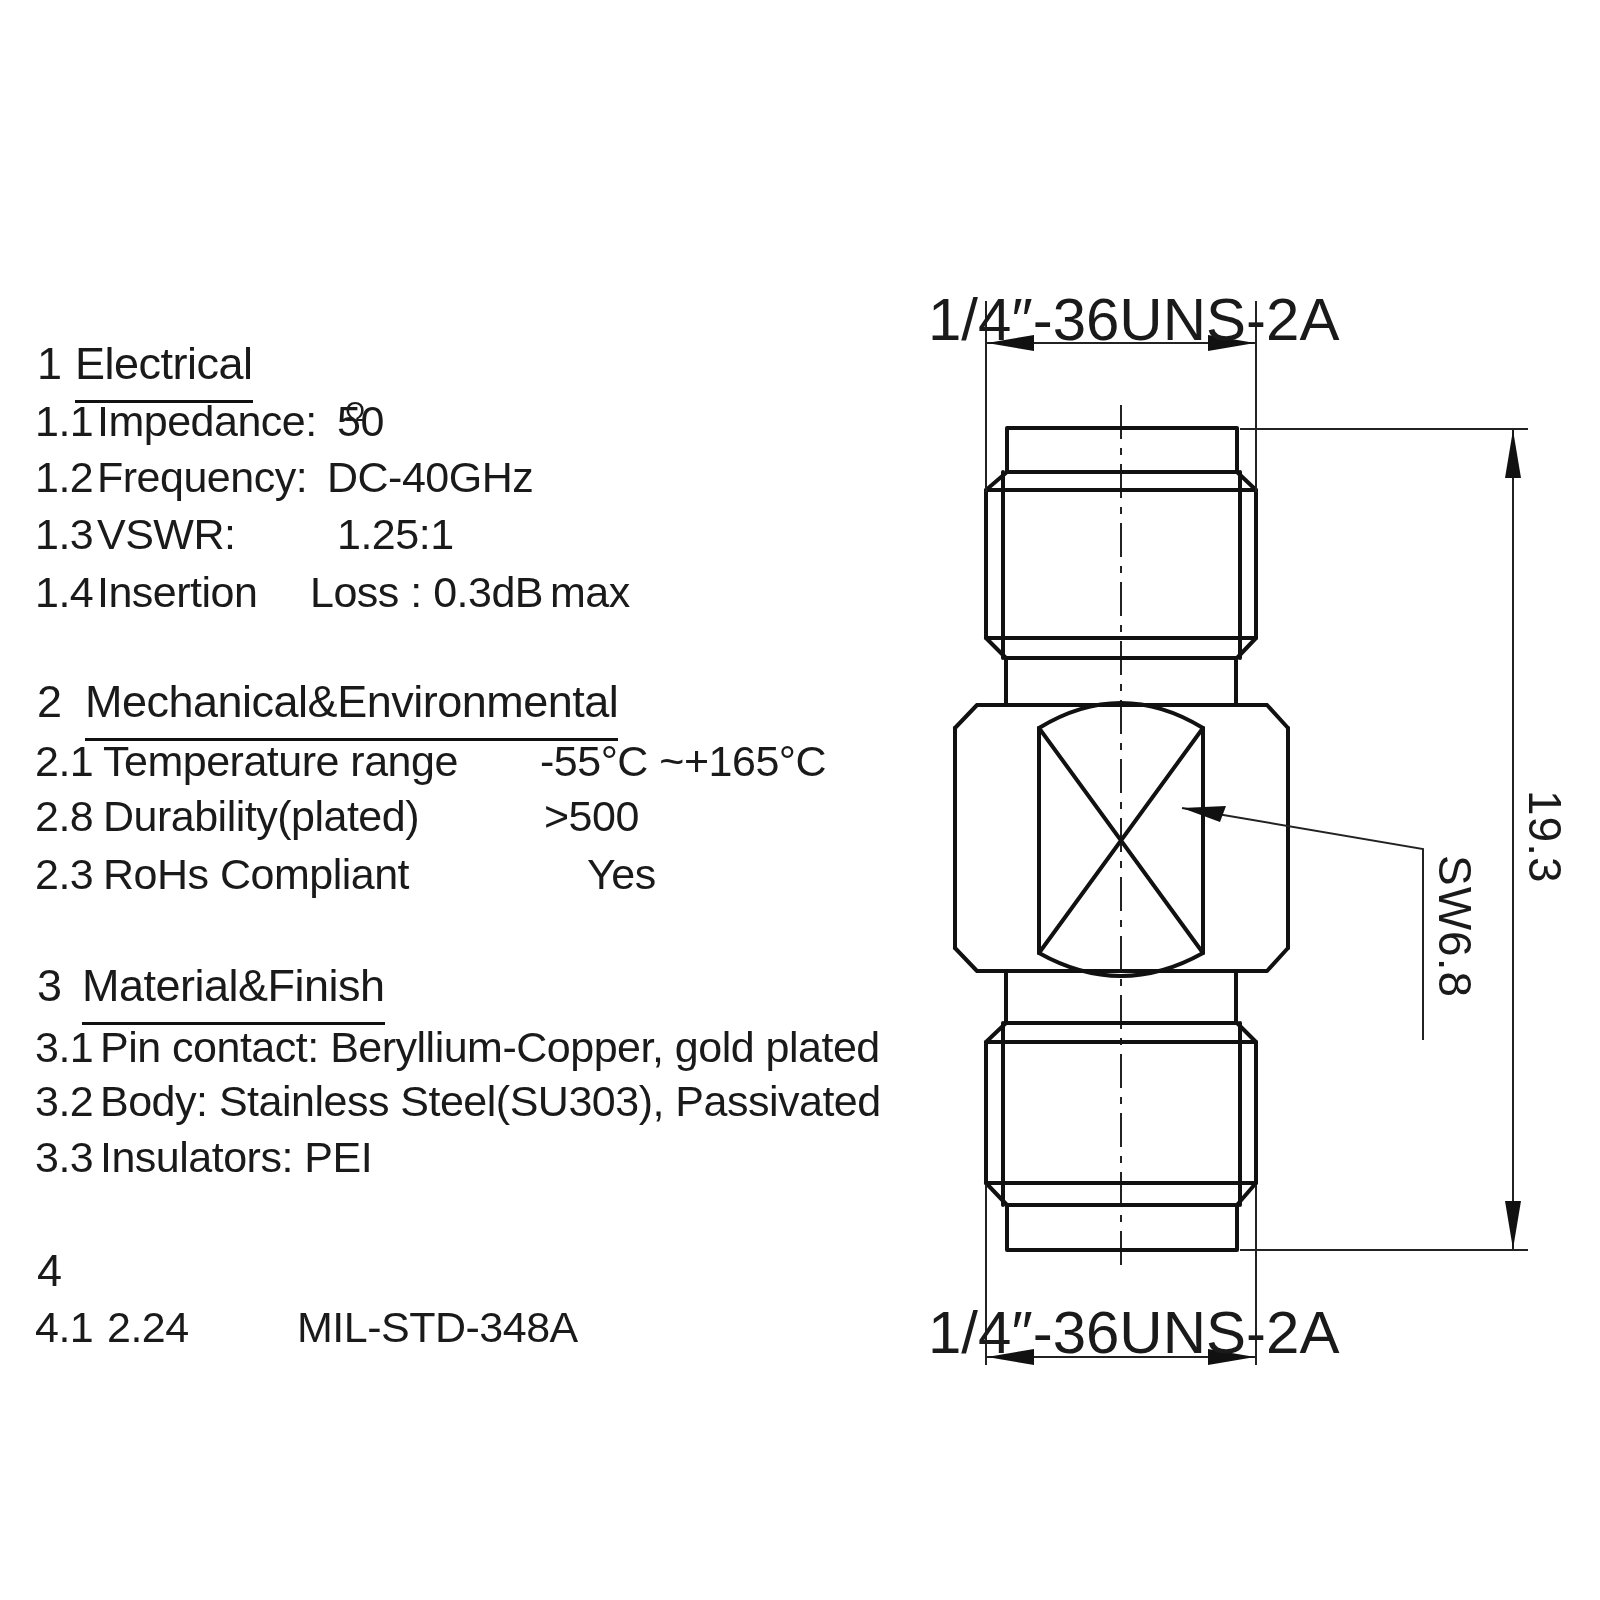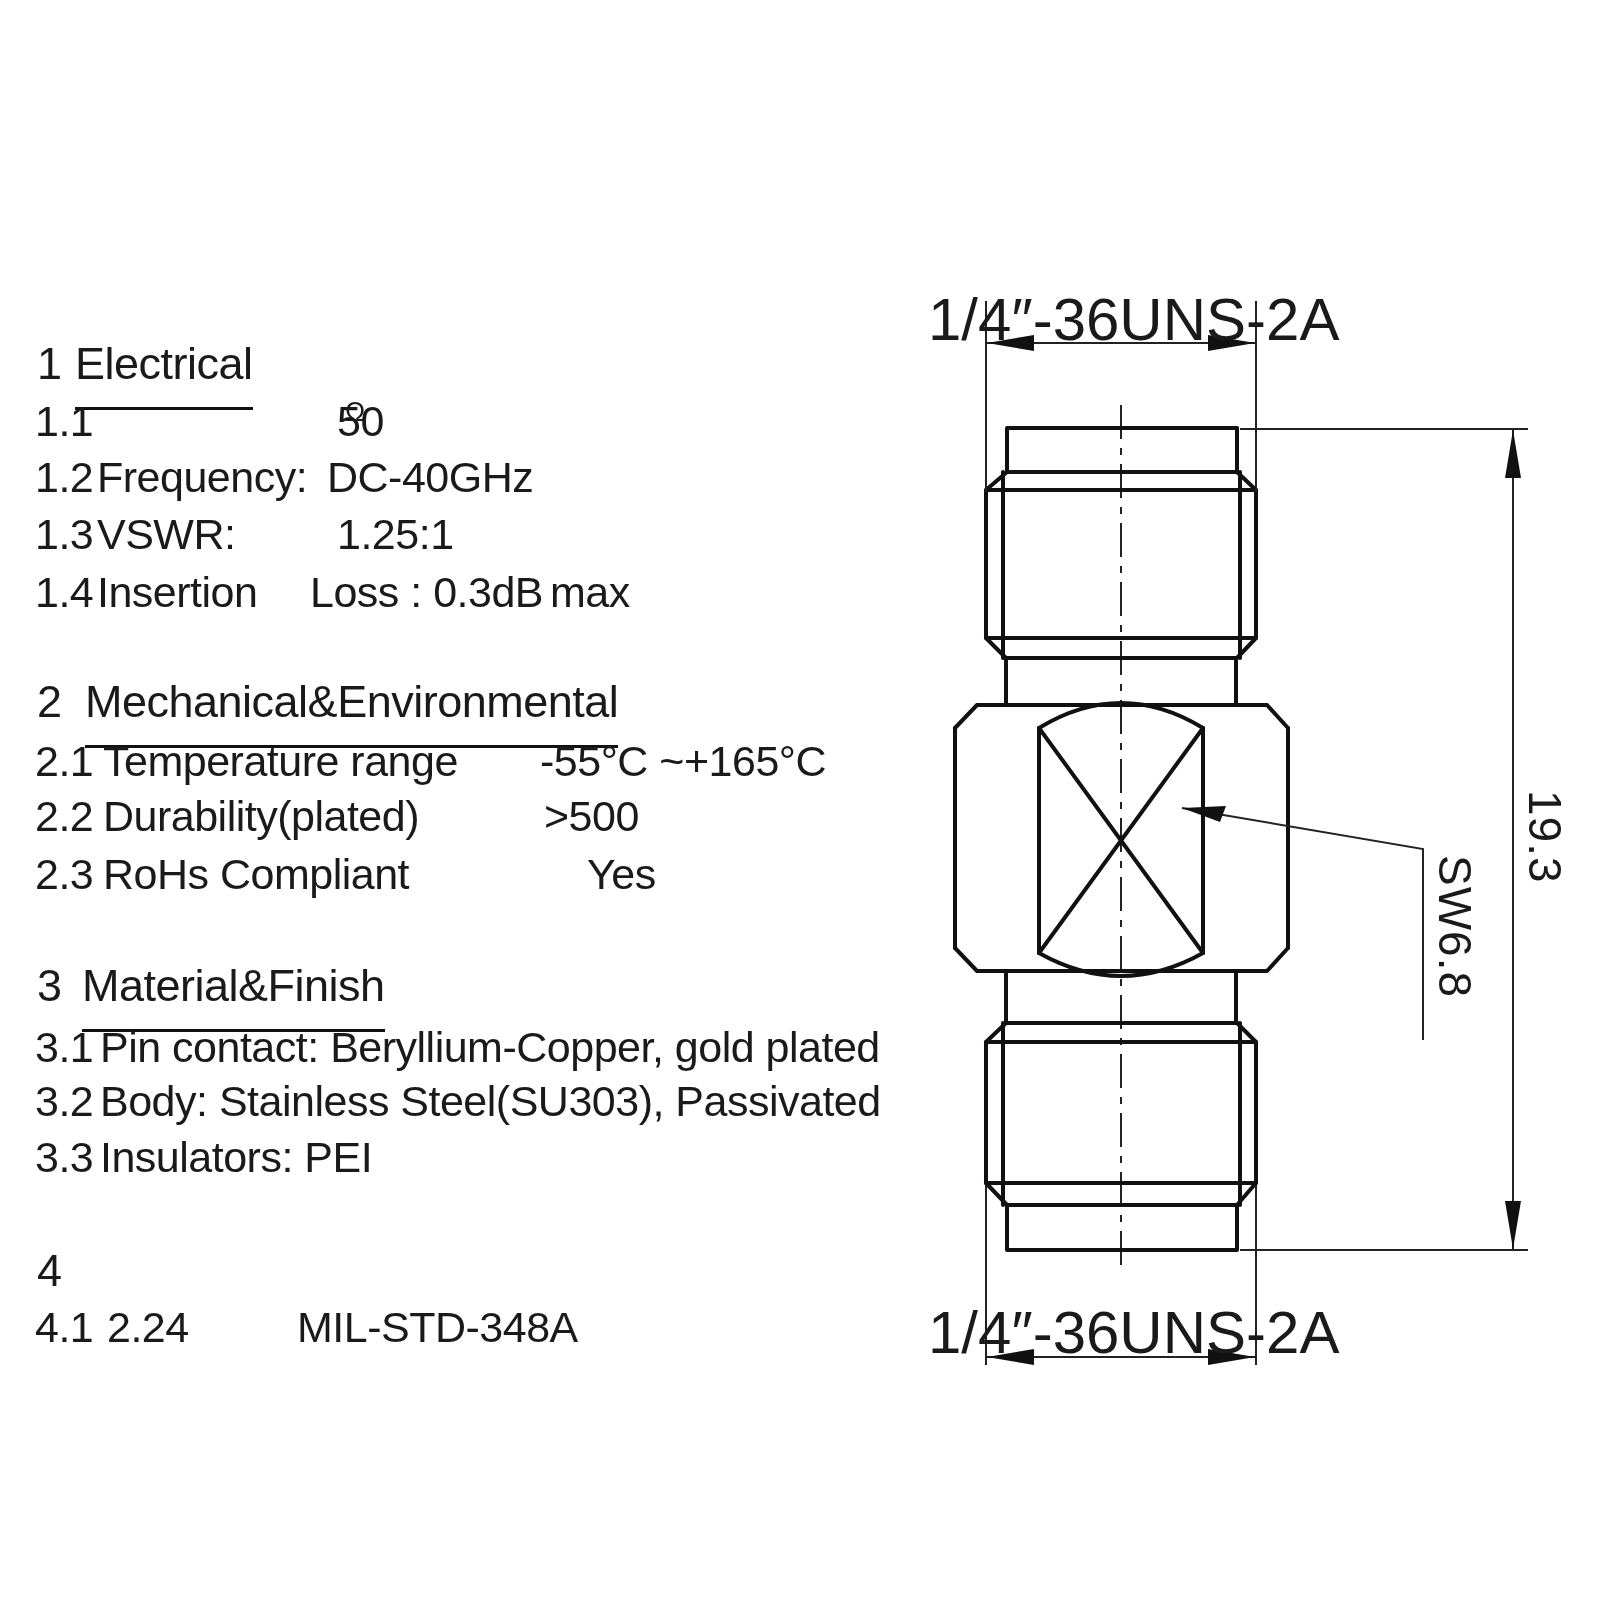--- a/index.html
+++ b/index.html
@@ -9,21 +9,21 @@
   .t{stroke:#111;stroke-width:4;fill:none;stroke-linecap:round;stroke-linejoin:round;}
   .n{stroke:#222;stroke-width:2;fill:none;}
   .cl{stroke:#222;stroke-width:2;fill:none;stroke-dasharray:34 9 7 9;}
   .ah{fill:#111;stroke:none;}
   .row{position:absolute;left:0;width:1343px;height:52px;font-size:43px;
        letter-spacing:-0.5px;white-space:nowrap;}
   .row span{position:absolute;top:0;}
   .hd{position:absolute;left:0;width:1600px;height:58px;font-size:45px;
       letter-spacing:-0.5px;white-space:nowrap;}
   .hd span{position:absolute;top:0;}
-  .hd .ttl{border-bottom:3px solid #111;padding-bottom:17px;}
+  .hd .ttl{border-bottom:3px solid #111;padding-bottom:10px;}
   .ohm{font-size:27px;position:relative;top:-13px;margin-left:8px;}
   .dimlabel{position:absolute;font-size:60px;letter-spacing:0;white-space:nowrap;}
   .vlabel{position:absolute;font-size:46px;white-space:nowrap;
           writing-mode:vertical-rl;text-orientation:mixed;letter-spacing:1px;}
 </style>
 </head>
 <body>
 
 <svg id="drawing-svg" viewBox="0 0 1600 1600">
 
@@ -82,20 +82,21 @@
     <path class="ah" d="M1182 808 L1226 806 L1220 822 Z"></path>
   </g>
 </svg>
 
 <div class="hd" style="top:338px">
   <span style="left:37px">1</span>
   <span class="ttl" style="left:75px">Electrical</span>
 </div>
 <div class="row" style="top:397px">
   <span style="left:35px">1.1</span>
+  <span style="left:97px">Impedance:</span>
   <span style="left:337px">
       <span>50</span>
       <span class="ohm">Ω</span>
     </span>
 </div>
 <div class="row" style="top:453px">
   <span style="left:35px">1.2</span>
   <span style="left:97px">Frequency:</span>
   <span style="left:327px">DC-40GHz</span>
 </div>
@@ -114,21 +115,21 @@
 <div class="hd" style="top:676px">
   <span style="left:37px">2</span>
   <span class="ttl" style="left:85px">Mechanical&amp;Environmental</span>
 </div>
 <div class="row" style="top:737px">
   <span style="left:35px">2.1</span>
   <span style="left:103px">Temperature range</span>
   <span style="left:540px">-55°C ~+165°C</span>
 </div>
 <div class="row" style="top:792px">
-  <span style="left:35px">2.2</span>
+  <span style="left:35px">2.8</span>
   <span style="left:103px">Durability(plated)</span>
   <span style="left:544px">&gt;500</span>
 </div>
 <div class="row" style="top:850px">
   <span style="left:35px">2.3</span>
   <span style="left:103px">RoHs Compliant</span>
   <span style="left:587px">Yes</span>
 </div>
 
 <div class="hd" style="top:960px">

